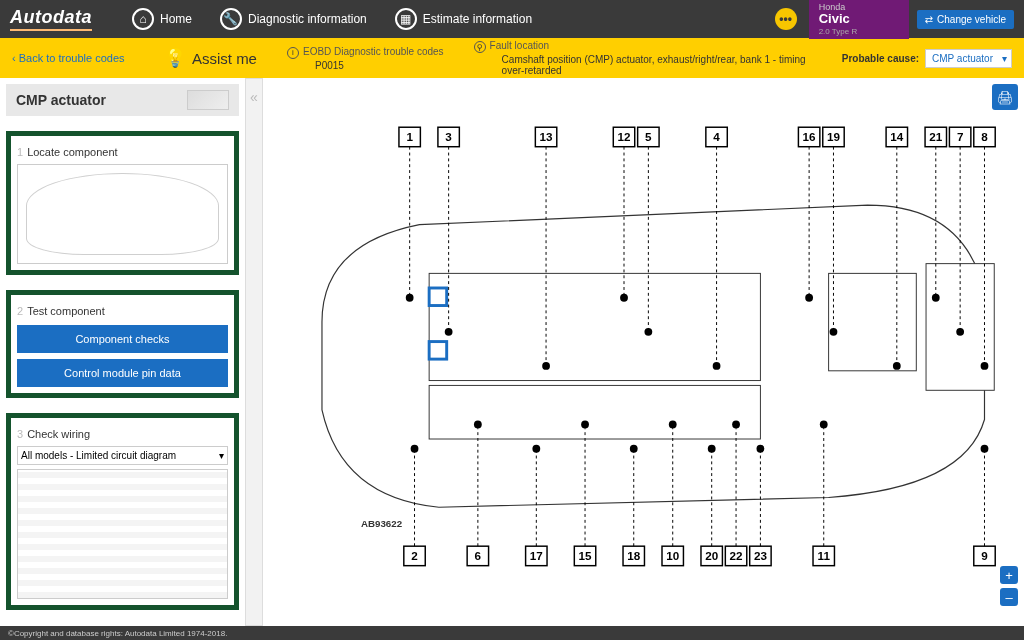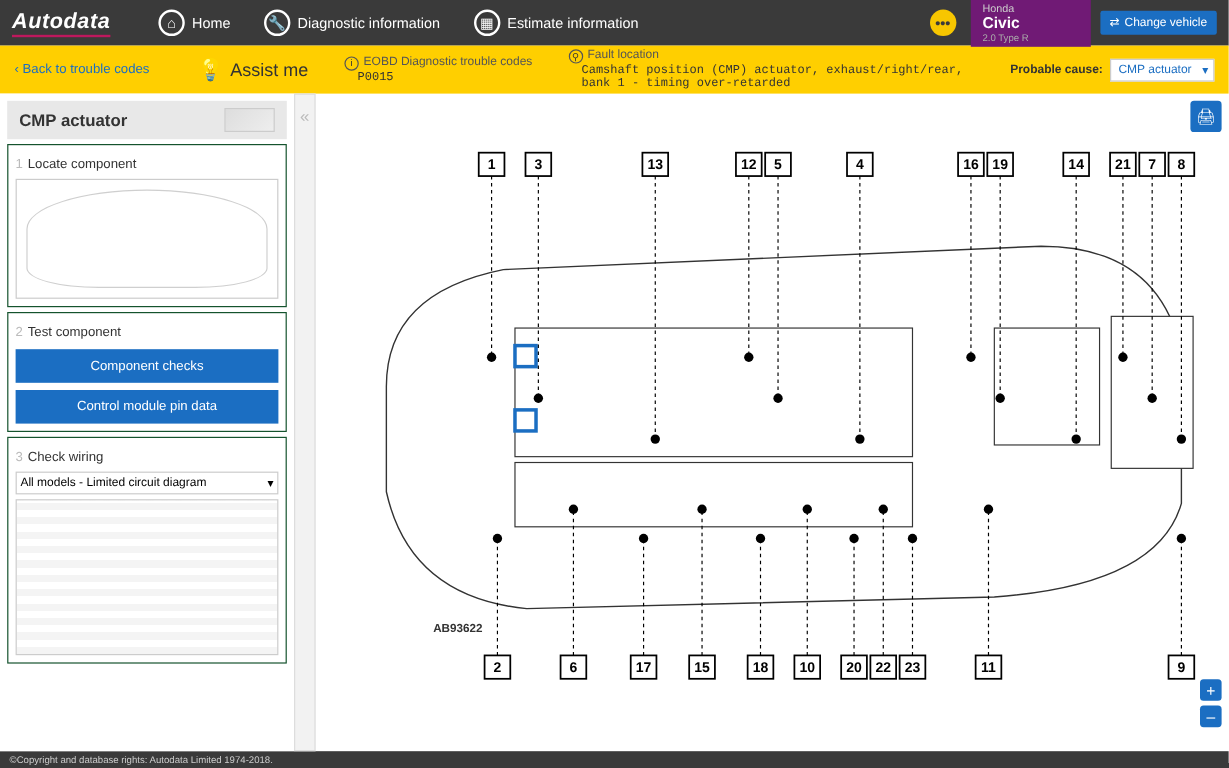--- a/index.html
+++ b/index.html
@@ -1,46 +1,46 @@
 <!DOCTYPE html>
 <html><head>
 <meta charset="utf-8">
 <style>
   * { box-sizing: border-box; margin: 0; padding: 0; }
   html, body { width: 1024px; height: 640px; font-family: Arial, Helvetica, sans-serif; background: #fff; overflow: hidden; }
   
   .topbar { display: flex; align-items: center; height: 38px; background: #3a3a3a; color: #fff; padding: 0 10px; }
-  .logo { font-style: italic; font-weight: bold; font-size: 18px; letter-spacing: .5px; border-bottom: 2px solid #be185d; padding-bottom:1px; margin-right: 40px;}
+  .logo { font-style: italic; font-weight: bold; font-size: 18px; letter-spacing: .5px; border-bottom: 2px solid #fdba74; padding-bottom:1px; margin-right: 40px;}
   .nav-item { display: flex; align-items: center; margin-right: 28px; cursor: pointer; font-size: 12px; }
   .nav-icon { width:22px; height:22px; border-radius:50%; border:2px solid #fff; display:flex; align-items:center; justify-content:center; margin-right:6px; font-size:12px; }
   .spacer { flex: 1; }
   .more-icon { width:22px; height:22px; border-radius:50%; background:#f7c600; color:#3a3a3a; display:flex; align-items:center; justify-content:center; font-size:12px; margin-right:12px; font-weight:bold;}
   .vehicle-box { background:#701a75; color:#fff; padding:3px 10px; font-size:10px; min-width:100px; }
   .vehicle-box .make { font-size:9px; color:#ccc;}
   .vehicle-box .model { font-size:13px; font-weight:bold; line-height:1.1;}
   .vehicle-box .variant { font-size:8px; color:#aaa;}
   .change-btn { background:#1b6ec2; color:#fff; border:none; padding:4px 8px; font-size:10px; margin-left:8px; border-radius:2px; display:flex; align-items:center; gap:4px; cursor:pointer;}
   
   .yellowbar { display:flex; align-items:center; height:40px; background:#ffcf00; padding:0 12px; font-size:11px; color:#333; }
   .back-link { color:#1b6ec2; font-size:11px; margin-right:40px; cursor:pointer;}
   .assist { display:flex; align-items:center; color:#333; font-size:15px; font-weight:400; margin-right:30px; cursor:pointer;}
   .bulb { font-size:18px; margin-right:5px;}
   .info-block { display:flex; flex-direction:column; margin-right:30px; }
   .info-icon-row { display:flex; align-items:flex-start; }
   .info-icon { width:12px; height:12px; border-radius:50%; border:1px solid #555; display:inline-flex; align-items:center; justify-content:center; font-size:8px; margin-right:4px; flex-shrink:0; margin-top:1px;}
   .info-text { font-size:10px; color:#555; }
-  .info-sub { font-size:10px; color:#333; margin-top:1px; margin-left:11px;font-family:Liberation Mono, monospace;}
+  .info-sub { font-size:10px; color:#333; margin-top:1px; margin-left:28px;}
   .cause-label { font-size:10px; font-weight:bold; margin-right:6px; }
   .cause-select { background:#fff; border:1px solid #ccc; font-size:10px; padding:3px 18px 3px 6px; color:#1b6ec2; position:relative; cursor:pointer;}
   
   .main { display:flex; height:calc(100% - 38px - 40px - 14px); }
   .sidebar { width:245px; padding:6px; background:#fff; }
   .side-head { background:#e8e8e8; display:flex; align-items:center; justify-content:space-between; padding:6px 10px; font-size:14px; font-weight:bold; color:#333;}
   .side-head .thumb { width:42px; height:20px; background:linear-gradient(135deg,#ddd,#eee); border:1px solid #ccc;}
-  .panel { border:1px solid #14532d; margin-top:4px; padding:6px; position:relative;}
+  .panel { border:5px solid #14532d; margin-top:15px; padding:6px; position:relative;}
   .step-num { color:#bbb; font-size:11px; margin-right:4px;}
   .step-title { font-size:11px; color:#333; }
   .diagram-thumb { width:100%; height:100px; border:1px solid #ccc; margin-top:4px; background:#fff; position:relative; overflow:hidden;}
   .diagram-thumb::before { content:""; position:absolute; inset:8px; border:1px solid #888; border-radius:50% 50% 30% 30% / 40% 40% 20% 20%; opacity:.4;}
   .blue-btn { display:block; width:100%; background:#1b6ec2; color:#fff; border:none; padding:8px; font-size:11px; margin-top:6px; cursor:pointer;}
   .select-box { width:100%; font-size:10px; padding:3px; margin-top:4px; border:1px solid #ccc; background:#fff; cursor:pointer;}
   .schematic { width:100%; height:130px; border:1px solid #ccc; margin-top:4px; background:repeating-linear-gradient(0deg,#f4f4f4 0 6px,#fff 6px 12px), repeating-linear-gradient(90deg,#f4f4f4 0 6px,#fff 6px 12px);}
   .collapse-bar { width:18px; background:#f2f2f2; border:1px solid #ddd; display:flex; align-items:flex-start; justify-content:center; padding-top:10px; cursor:pointer;}
   .collapse-bar span { color:#bbb; font-size:14px;}
   

